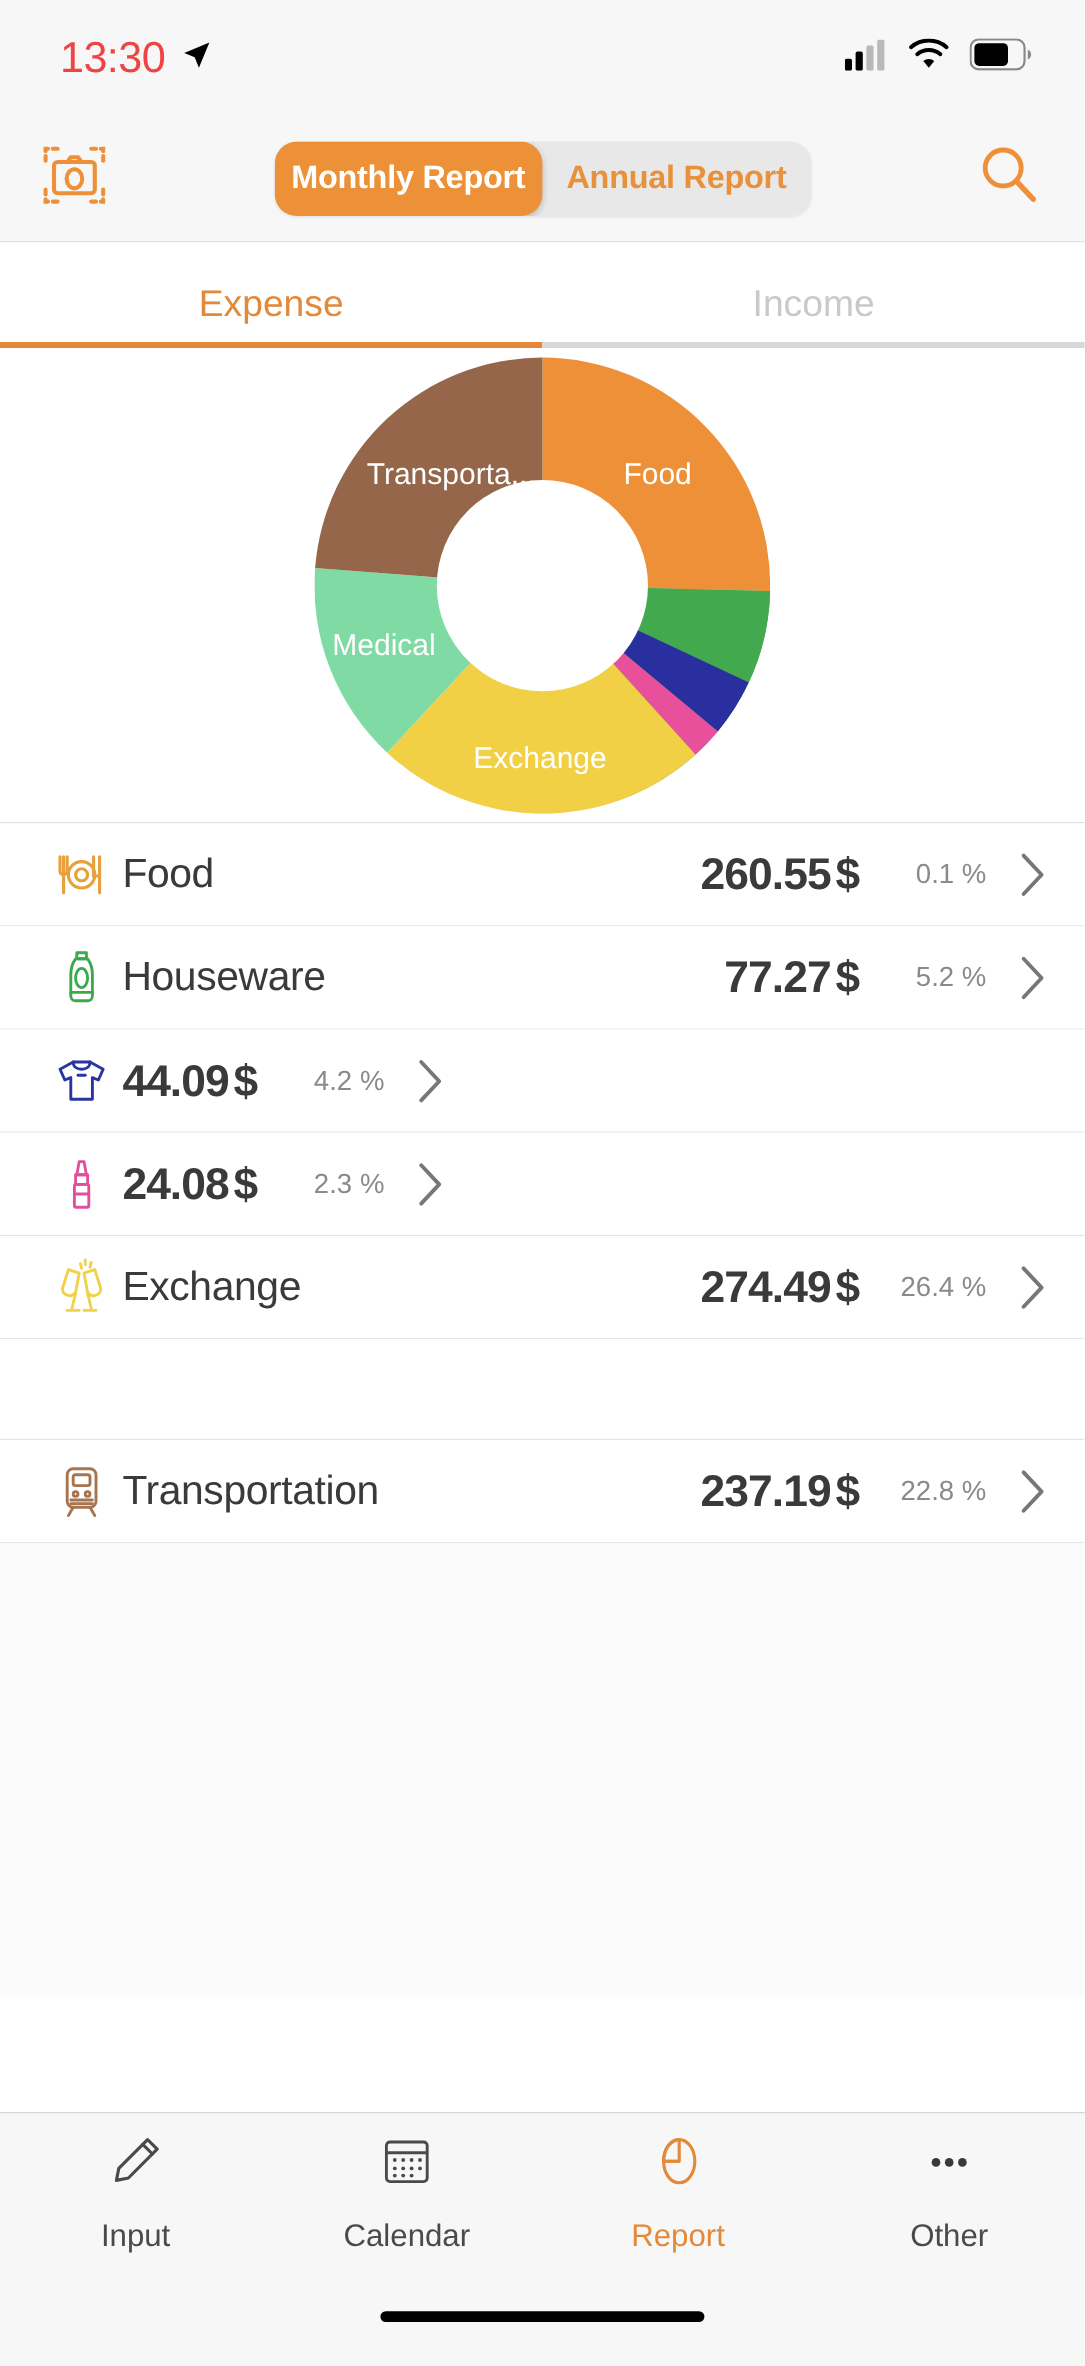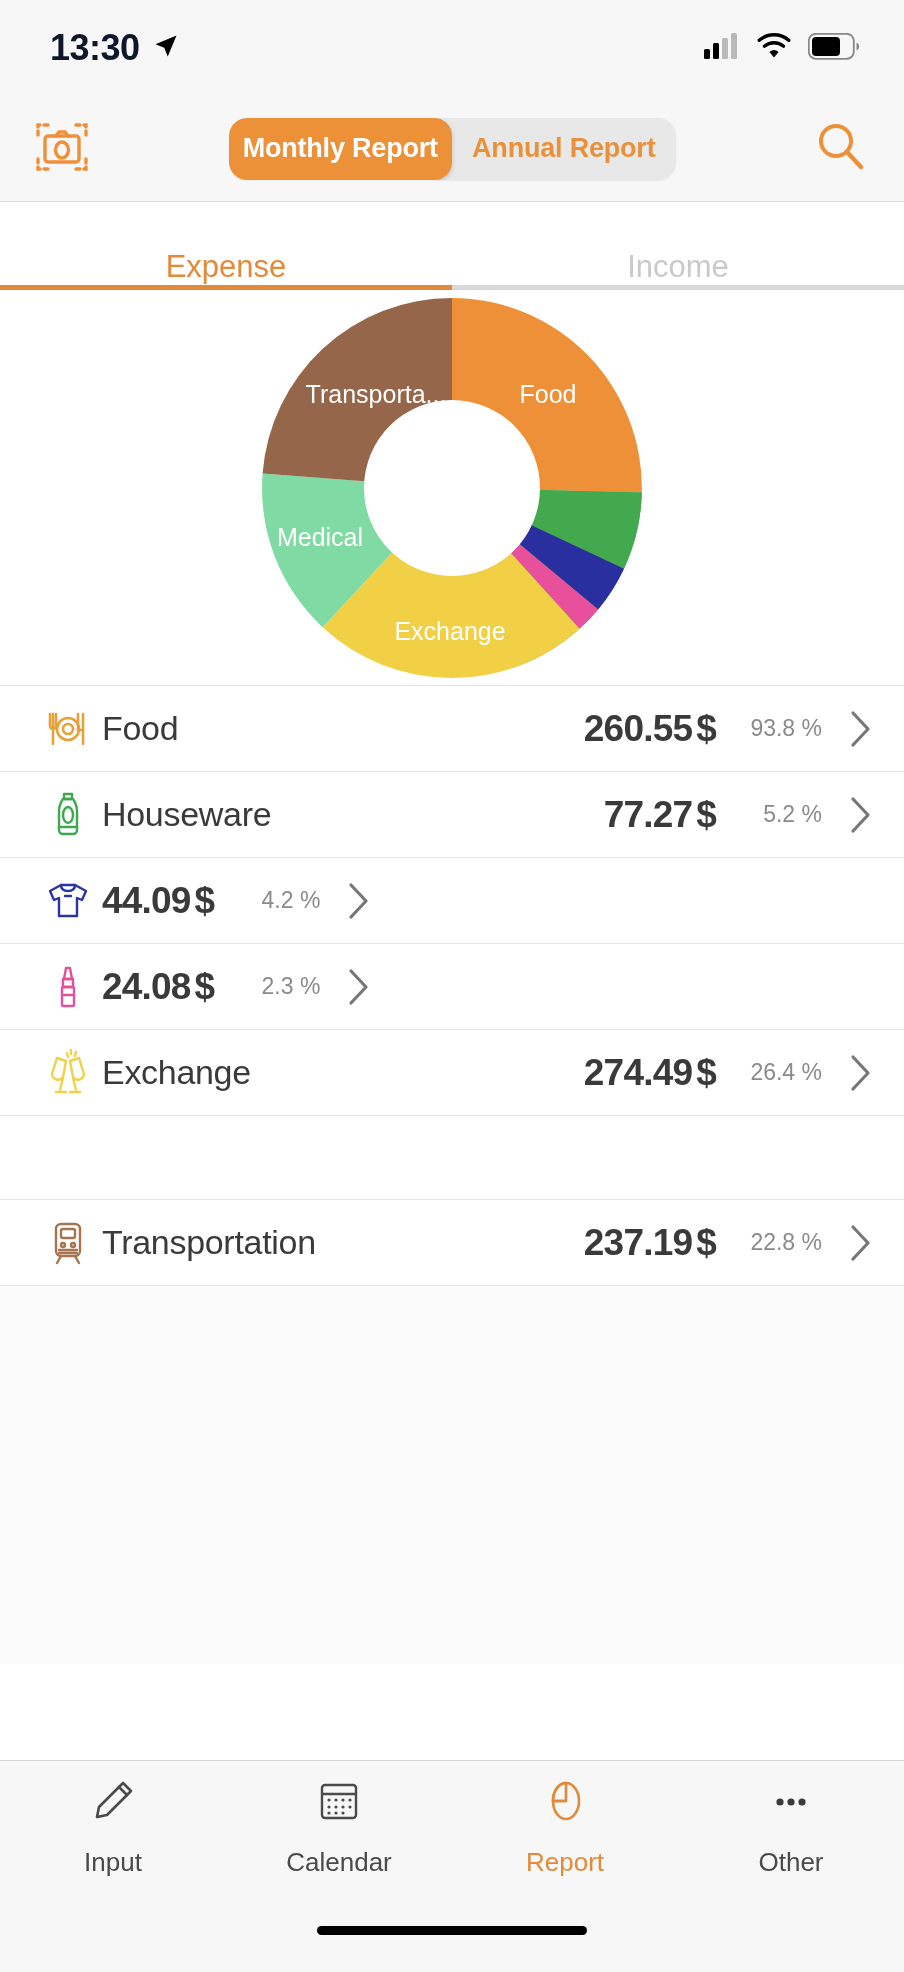--- a/index.html
+++ b/index.html
@@ -12,21 +12,21 @@
   }
   .phone { position:relative; width:904px; height:1972px; background:#ffffff; display:flex; flex-direction:column; }
 
   
   .statusbar {
     height:96px; background:#f7f7f7;
     display:flex; align-items:center; justify-content:space-between;
     padding:0 44px 0 50px; flex:none;
   }
   .sb-left { display:flex; align-items:center; gap:12px; }
-  .sb-time { font-size:36px; font-weight:700; letter-spacing:-0.5px; color:#0f172a; }
+  .sb-time { font-size:36px; font-weight:400; letter-spacing:-0.5px; color:#ef4444; }
   .sb-right { display:flex; align-items:center; gap:16px; }
 
   
   .header {
     height:106px; background:#f7f7f7;
     display:flex; align-items:center; justify-content:space-between;
     padding:0 36px 0 34px; flex:none;
     border-bottom:1px solid #dcdcdc;
     font-weight:bold;
   }
@@ -41,21 +41,21 @@
     letter-spacing:-0.2px;
   }
   .seg-btn.active { background:#ED9138; color:#fff; box-shadow:0 2px 5px rgba(0,0,0,.18); }
 
   
   .subtabs { display:flex; height:88px; flex:none; background:#fff; }
   .subtab {
     flex:1; display:flex; flex-direction:column; align-items:center; justify-content:flex-end;
     font-size:31px;
   }
-  .subtab .lbl { }
+  .subtab .lbl { padding-bottom:14px; }
   .subtab .bar { height:5px; width:100%; }
   .subtab.active .lbl { color:#E2893A; }
   .subtab.active .bar { background:#E2893A; }
   .subtab.inactive .lbl { color:#c9c9c9; }
   .subtab.inactive .bar { background:#d8d8d8; }
 
   
   .chartwrap {
     flex:none; height:396px; background:#fff;
     display:flex; align-items:center; justify-content:center;
@@ -205,21 +205,21 @@
       <div class="row-icon">
         <svg width="52" height="52" viewBox="0 0 52 52" fill="none" stroke="#E8A13A" stroke-width="2.6" stroke-linecap="round">
           <circle cx="26" cy="26" r="11"></circle>
             <circle cx="26" cy="26" r="5"></circle>
           <path d="M8 11v12a3 3 0 003 3 3 3 0 003-3V11M11 11v30"></path>
           <path d="M41 11v16h-5V11M41 27v14"></path>
         </svg>
       </div>
       <div class="row-name">Food</div>
       <div class="row-amt"><span>260.55</span><span class="cur">$</span></div>
-      <div class="row-pct">93.8 %</div>
+      <div class="row-pct">0.1 %</div>
       <div class="chev">
         <svg width="26" height="40" viewBox="0 0 26 40">
             <path d="M5 4l15 16L5 36" stroke="#777" stroke-width="3.2" fill="none" stroke-linecap="round" stroke-linejoin="round"></path>
           </svg>
       </div>
     </div>
 
     <div class="row">
       <div class="row-icon">
         <svg width="52" height="52" viewBox="0 0 52 52" fill="none" stroke="#3CA94F" stroke-width="2.4" stroke-linecap="round" stroke-linejoin="round">

